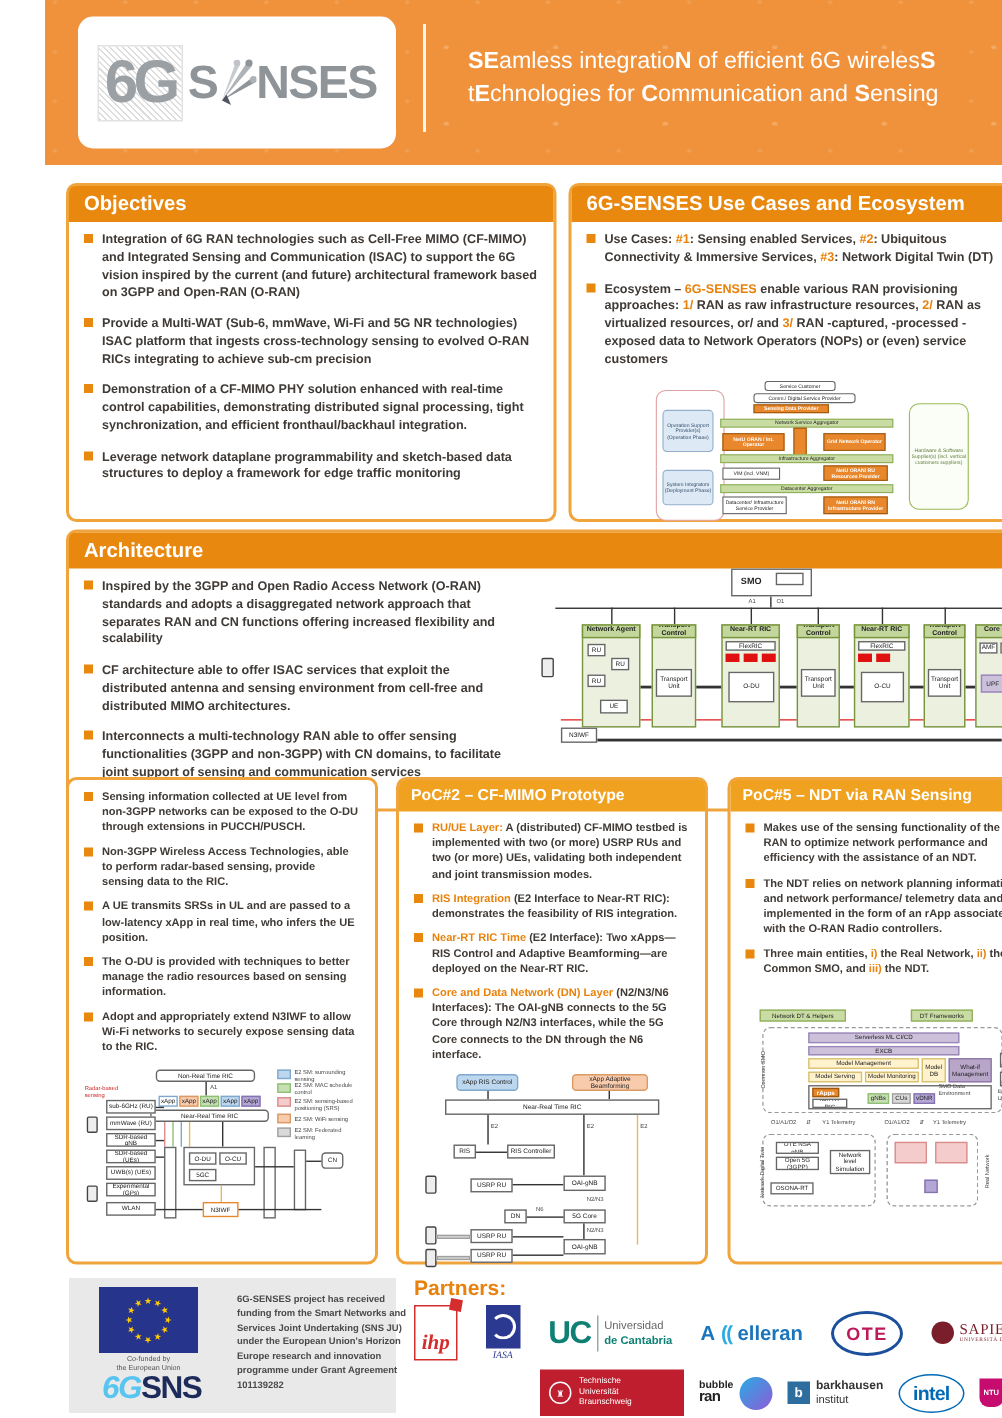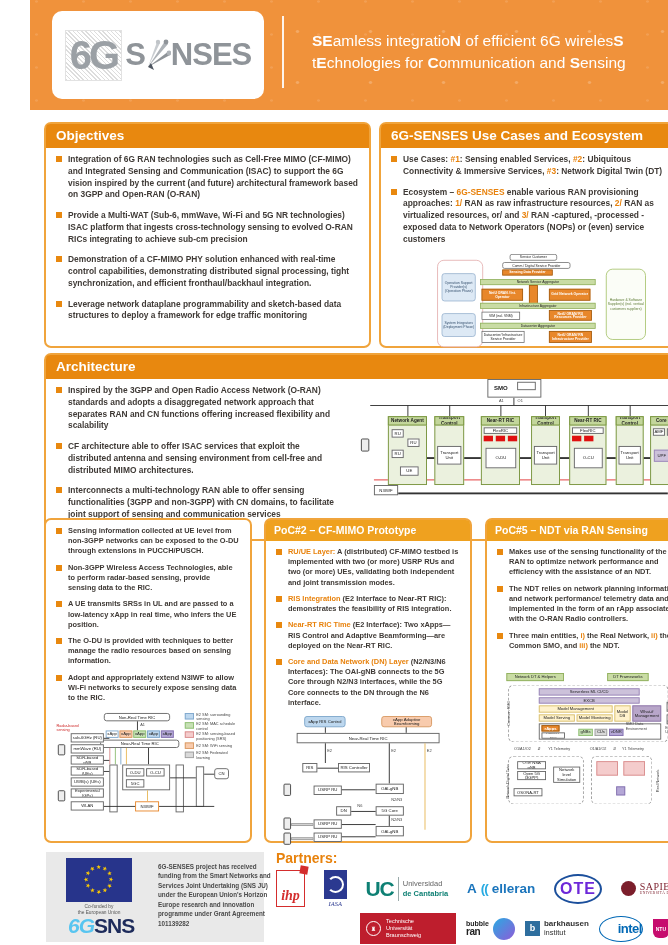--- a/index.html
+++ b/index.html
@@ -109,38 +109,38 @@
   .lg-iasa{flex-direction:column;gap:1px;}
   .lg-iasa .box{width:23px;height:29px;background:#2B3990;display:flex;align-items:center;justify-content:center;}
   .lg-iasa .ring{width:13px;height:13px;border:2px solid #fff;border-radius:50%;border-left-color:transparent;}
   .lg-iasa .t{font-family:"Liberation Serif",serif;font-style:italic;color:#2B3990;font-size:6.5px;}
   .lg-uc .uc{color:#0E8074;font-size:21px;font-weight:bold;letter-spacing:-1px;}
   .lg-uc .bar{width:1px;height:24px;background:#9AA;}
   .lg-uc .tx{font-size:7.5px;color:#666;line-height:1.25;}
   .lg-uc .tx .b2{color:#0E8074;font-weight:bold;}
   .lg-acc{font-size:13.5px;font-weight:bold;color:#1B75BC;}
   .lg-acc .pp{color:#29ABE2;letter-spacing:-1px;}
-  .lg-ote{width:44px;height:26px;border:2.5px solid #1B4F9C;border-radius:50%;display:flex;align-items:center;justify-content:center;color:#6d28d9;font-weight:bold;font-size:16px;letter-spacing:1px;}
+  .lg-ote{width:44px;height:26px;border:2.5px solid #1B4F9C;border-radius:50%;display:flex;align-items:center;justify-content:center;color:#be185d;font-weight:bold;font-size:12px;letter-spacing:1px;}
   .lg-sap .crest{width:15px;height:15px;border-radius:50%;background:#7B1E2B;flex:none;}
   .lg-sap .tx{line-height:1.1;}
   .lg-sap .t1{font-family:"Liberation Serif",serif;color:#7B1E2B;font-size:10px;letter-spacing:.5px;}
   .lg-sap .t2{font-family:"Liberation Serif",serif;color:#7B1E2B;font-size:3.6px;letter-spacing:.4px;}
   .lg-tubs{width:96px;height:31px;background:#BE1E2D;color:#fff;display:flex;align-items:center;gap:5px;padding:0 6px;box-sizing:border-box;}
   .lg-tubs .crest{width:13px;height:13px;border-radius:50%;border:1px solid #fff;flex:none;display:flex;align-items:center;justify-content:center;font-size:6px;}
   .lg-tubs .tx{font-size:5.6px;line-height:1.25;}
   .lg-bub{position:relative;}
   .lg-bub .circ{width:22px;height:22px;border-radius:50%;background:linear-gradient(135deg,#29ABE2,#8E5BD8);flex:none;}
   .lg-bub .tx{line-height:.9;}
   .lg-bub .t1{font-size:7px;font-weight:bold;color:#222;}
   .lg-bub .t2{font-size:10px;font-weight:bold;color:#222;letter-spacing:-.5px;}
   .lg-bar .ic{width:15px;height:15px;background:#2E6E9E;color:#fff;display:flex;align-items:center;justify-content:center;font-weight:bold;font-size:9px;flex:none;}
   .lg-bar .tx{line-height:1.1;color:#333;}
   .lg-bar .t1{font-size:8px;font-weight:bold;}
   .lg-bar .t2{font-size:7.5px;}
-  .lg-intel{width:42px;height:24px;border:1.5px solid #0068B5;border-radius:50%;display:flex;align-items:center;justify-content:flex-end;color:#0068B5;font-size:13px;font-weight:bold;letter-spacing:-.5px;}
+  .lg-intel{width:42px;height:24px;border:1.5px solid #0068B5;border-radius:50%;display:flex;align-items:center;justify-content:center;color:#0068B5;font-size:13px;font-weight:bold;letter-spacing:-.5px;}
   .lg-ntu .shield{width:16px;height:19px;background:#C60C6E;color:#fff;font-size:5px;font-weight:bold;display:flex;align-items:center;justify-content:center;border-radius:0 0 6px 6px;flex:none;}
   .lg-ntu .tx{font-size:6.8px;color:#444;line-height:1.2;font-weight:bold;}
 </style>
 </head>
 <body>
 
 <div class="page">
 
   <div class="header">
     <div class="logo-box">

